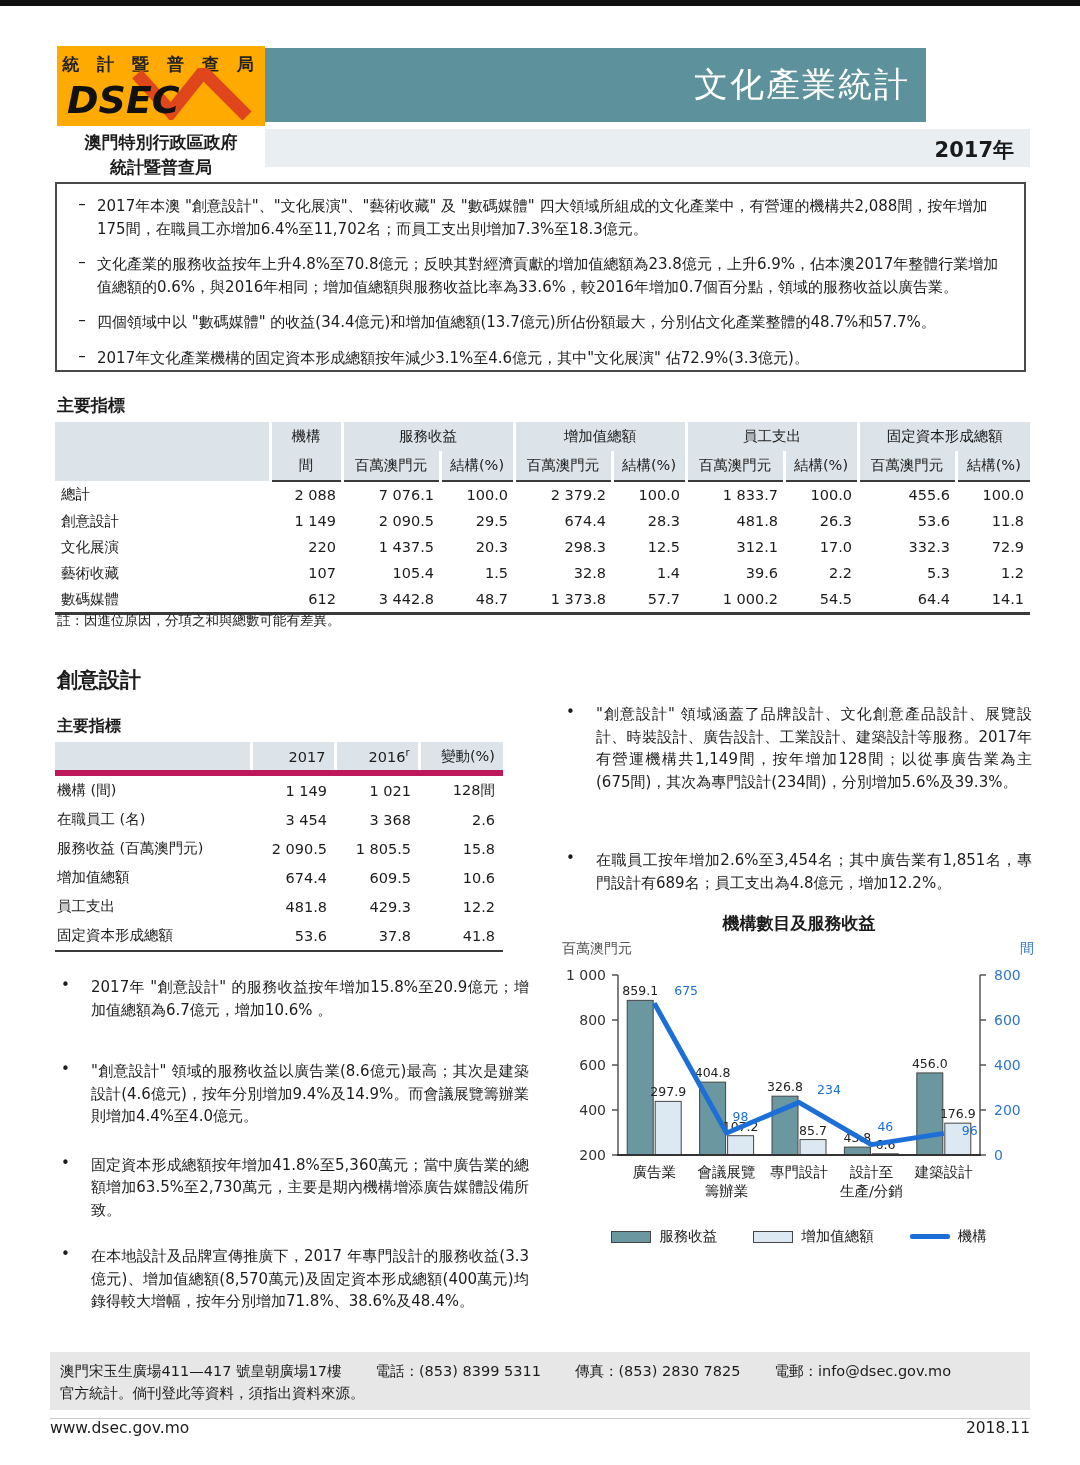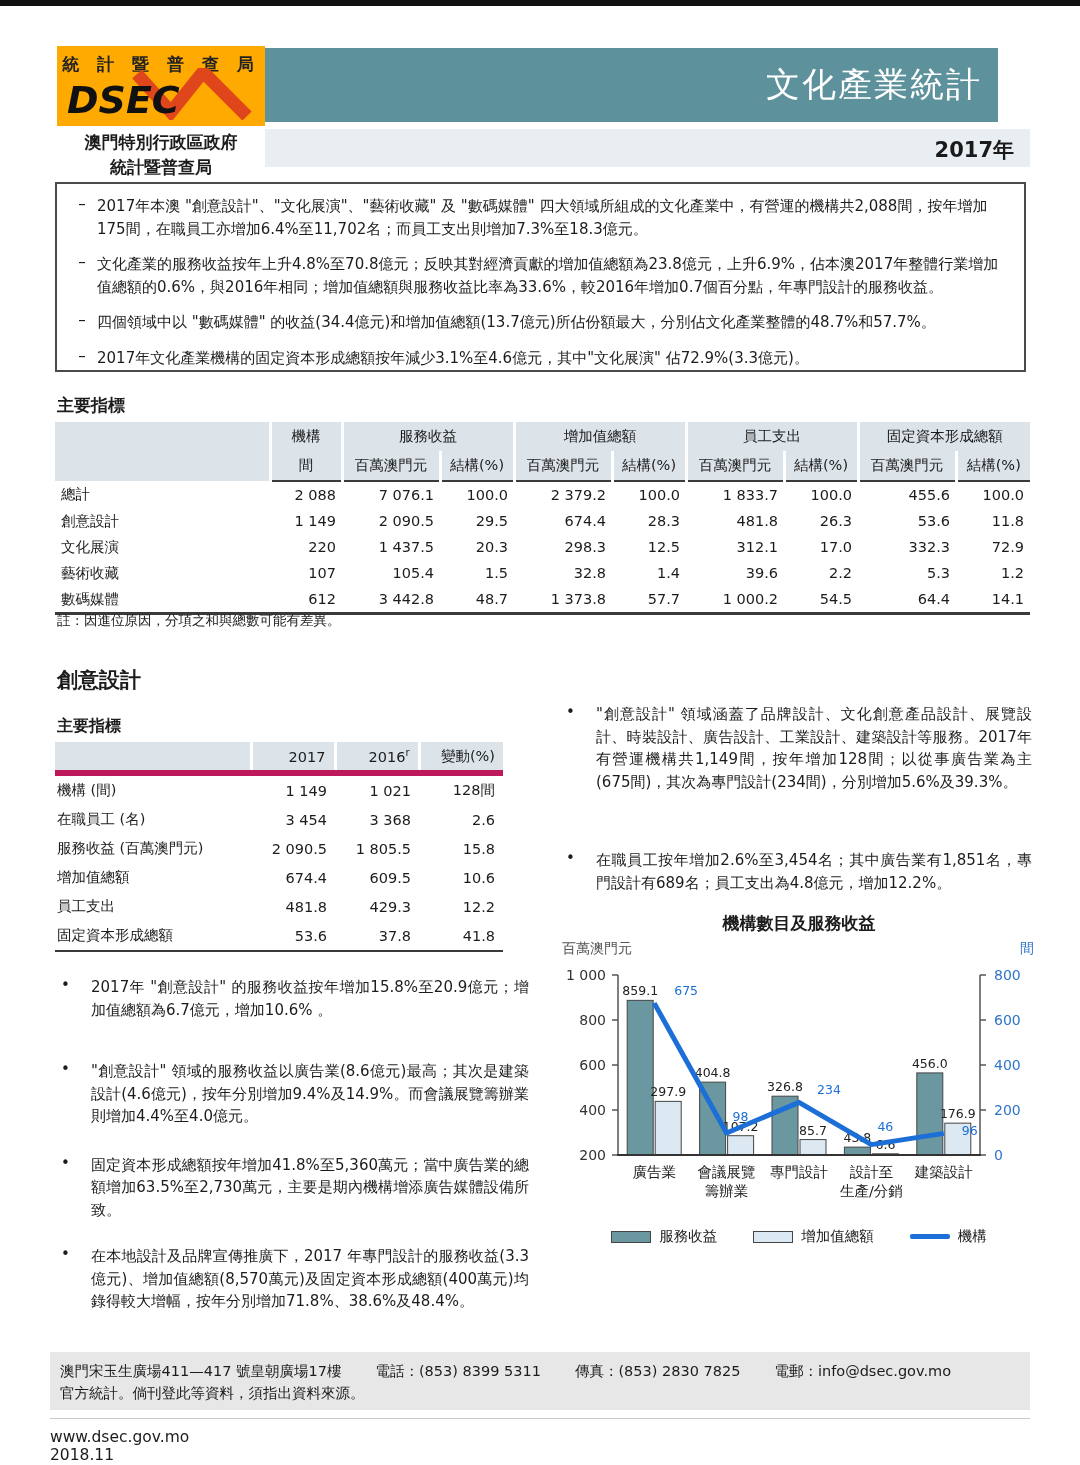--- a/index.html
+++ b/index.html
@@ -6,21 +6,21 @@
   body{font-family:"DejaVu Sans","Liberation Sans",sans-serif;color:#1c1c1c;}
   .page{position:relative;width:1080px;height:1465px;background:#fff;overflow:hidden;}
   .topbar{position:absolute;left:0;top:0;width:1080px;height:6px;background:#101010;}
 
   
   .logo-box{position:absolute;left:57px;top:46px;width:208px;height:80px;background:#ffaa00;}
   .logo-top{padding-top:7px;text-align:center;font-size:17px;font-weight:bold;letter-spacing:6px;color:#222;}
   .logo-acronym{position:absolute;left:10px;bottom:4px;font-size:38px;font-weight:bold;font-style:italic;color:#111;}
   .logo-zigzag{position:absolute;right:6px;top:22px;}
   .gov-lines{position:absolute;left:37px;top:130px;width:248px;text-align:center;font-size:17px;font-weight:bold;line-height:1.45;}
-  .banner{position:absolute;left:265px;top:48px;width:733px;height:74px;background:#5d929c;}
+  .banner{position:absolute;left:265px;top:48px;width:661px;height:74px;background:#5d929c;}
   .banner-title{position:absolute;right:16px;top:14px;font-size:34px;color:#fff;letter-spacing:2px;}
   .yearband{position:absolute;left:265px;top:129px;width:765px;height:38px;background:#e9eef2;}
   .year-label{position:absolute;right:16px;top:7px;font-size:21px;font-weight:bold;color:#1a1a1a;}
 
   
   .summary-box{position:absolute;left:55px;top:182px;width:971px;height:190px;border:2px solid #4a4a4a;box-sizing:border-box;padding:11px 14px 0 10px;}
   .srow{display:flex;margin-bottom:13px;}
   .srow .mk{flex:0 0 30px;text-align:center;font-size:15px;}
   .srow .tx{flex:1;font-size:15px;line-height:1.5;}
 
@@ -62,21 +62,21 @@
   .chart{position:absolute;left:560px;top:912px;width:478px;}
   .chart-title{text-align:center;font-size:17px;font-weight:bold;margin-bottom:2px;}
   .legend{display:flex;justify-content:center;gap:36px;margin-top:4px;}
   .leg-item{display:flex;align-items:center;gap:8px;font-size:14.5px;}
   .sw-bar{width:40px;height:12px;border:1px solid #444;box-sizing:border-box;}
   .sw-line{width:40px;height:5px;border-radius:2px;}
 
   
   .footer-band{position:absolute;left:50px;top:1352px;width:980px;height:58px;background:#e7e7e7;box-sizing:border-box;padding:8px 10px 0 10px;font-size:14.5px;line-height:1.55;}
   .fb1 span{margin-right:34px;}
-  .www-row{position:absolute;left:50px;top:1418px;width:980px;border-top:1px solid #c9c9c9;padding-top:9px;display:flex;justify-content:space-between;font-size:15.5px;flex-direction:column;}
+  .www-row{position:absolute;left:50px;top:1418px;width:980px;border-top:1px solid #c9c9c9;display:flex;justify-content:space-between;font-size:15.5px;}
 </style>
 </head>
 <body>
 
 <div class="page">
   <div class="topbar"></div>
 
   <div class="logo-box" style="background: rgb(255, 170, 0);">
     <div class="logo-top">統 計 暨 普 查 局</div>
     <svg class="logo-zigzag" width="130" height="52" viewBox="0 0 130 52">
@@ -95,21 +95,21 @@
     <div class="year-label">2017年</div>
   </div>
 
   <div class="summary-box">
     <div class="srow">
       <span class="mk">–</span>
       <span class="tx">2017年本澳 "創意設計"、"文化展演"、"藝術收藏" 及 "數碼媒體" 四大領域所組成的文化產業中，有營運的機構共2,088間，按年增加175間，在職員工亦增加6.4%至11,702名；而員工支出則增加7.3%至18.3億元。</span>
     </div>
     <div class="srow">
       <span class="mk">–</span>
-      <span class="tx">文化產業的服務收益按年上升4.8%至70.8億元；反映其對經濟貢獻的增加值總額為23.8億元，上升6.9%，佔本澳2017年整體行業增加值總額的0.6%，與2016年相同；增加值總額與服務收益比率為33.6%，較2016年增加0.7個百分點，年專門設計的服務收益。</span>
+      <span class="tx">文化產業的服務收益按年上升4.8%至70.8億元；反映其對經濟貢獻的增加值總額為23.8億元，上升6.9%，佔本澳2017年整體行業增加值總額的0.6%，與2016年相同；增加值總額與服務收益比率為33.6%，較2016年增加0.7個百分點，領域的服務收益以廣告業。</span>
     </div>
     <div class="srow">
       <span class="mk">–</span>
       <span class="tx">四個領域中以 "數碼媒體" 的收益(34.4億元)和增加值總額(13.7億元)所佔份額最大，分別佔文化產業整體的48.7%和57.7%。</span>
     </div>
     <div class="srow">
       <span class="mk">–</span>
       <span class="tx">2017年文化產業機構的固定資本形成總額按年減少3.1%至4.6億元，其中"文化展演" 佔72.9%(3.3億元)。</span>
     </div>
   </div>

